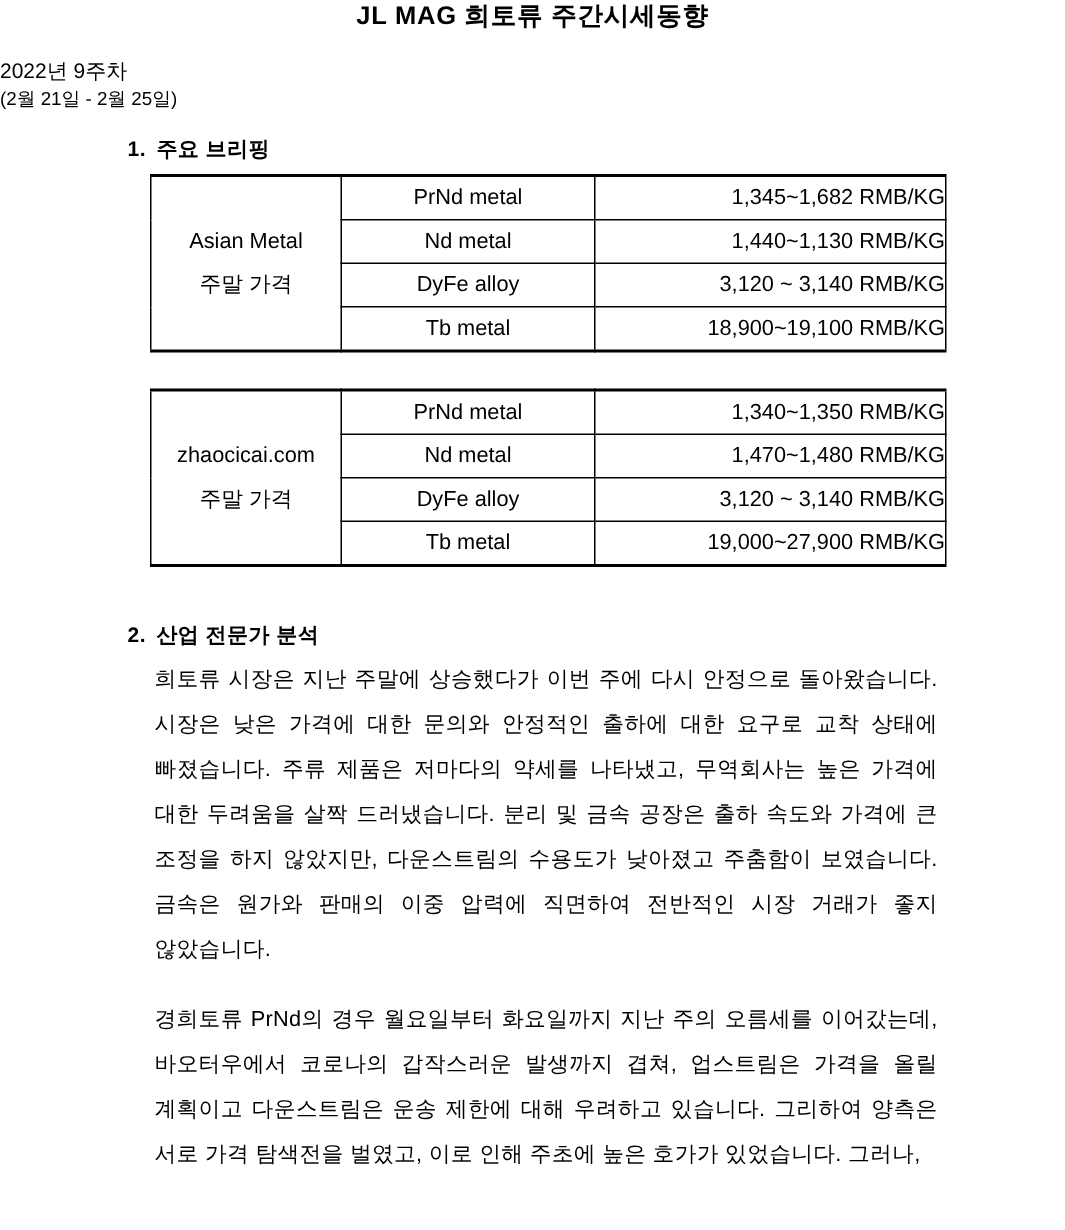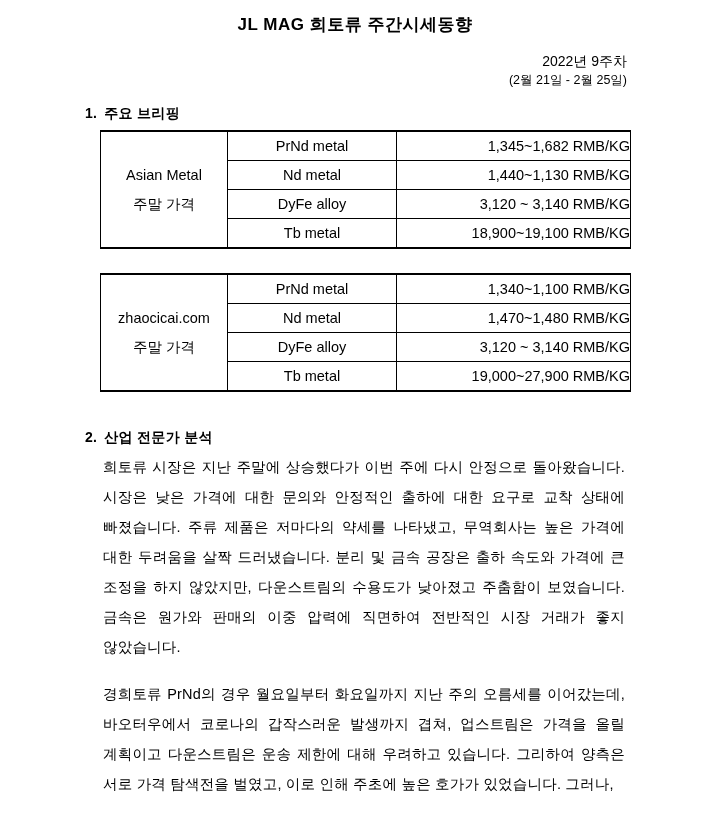--- a/index.html
+++ b/index.html
@@ -7,30 +7,28 @@
     width: 710px;
     height: 820px;
     overflow: hidden;
     background: #ffffff;
     color: #000000;
     font-family: "Liberation Sans", "DejaVu Sans", sans-serif;
     position: relative;
   }
   .title {
     margin: 0;
-    padding-top: 14px;
     text-align: center;
     font-size: 17px;
     font-weight: bold;
     letter-spacing: 0.5px;
     line-height: 22px;
   }
   .meta {
     margin: 17px 83px 0 0;
-    text-align: right;
   }
   .meta-week { font-size: 14px; line-height: 16px; }
   .meta-range { font-size: 12.5px; line-height: 16px; margin-top: 3px; }
   .sec-heading {
     margin: 15px 0 0 85px;
     font-size: 14px;
     font-weight: bold;
     line-height: 20px;
     letter-spacing: 0.3px;
   }
@@ -136,21 +134,21 @@
           <col style="width:169px">
           <col style="width:234px">
         </colgroup>
       <tbody>
           <tr>
         <td class="src" rowspan="4">
           <div>zhaocicai.com</div>
           <div>주말 가격</div>
         </td>
         <td class="item">PrNd metal</td>
-        <td class="price">1,340~1,100 RMB/KG</td>
+        <td class="price">1,340~1,350 RMB/KG</td>
       </tr>
       <tr>
         <td class="item">Nd metal</td>
         <td class="price">1,470~1,480 RMB/KG</td>
       </tr>
       <tr>
         <td class="item">DyFe alloy</td>
         <td class="price">3,120 ~ 3,140 RMB/KG</td>
       </tr>
       <tr>

